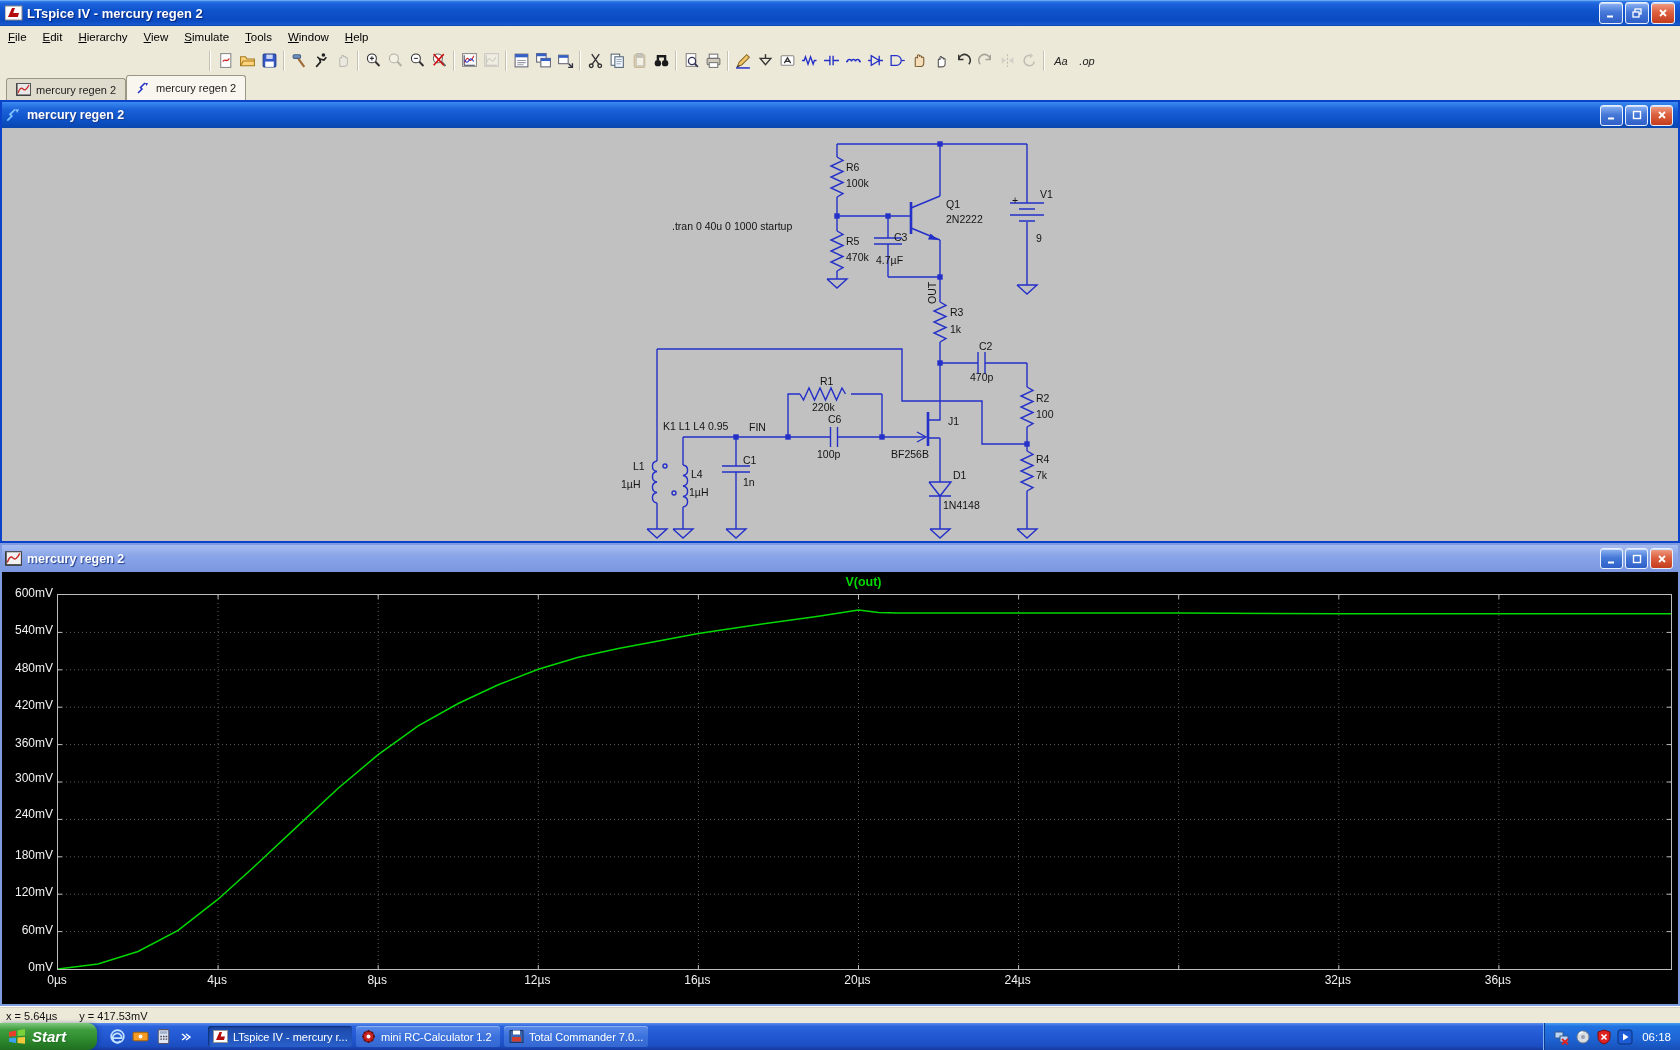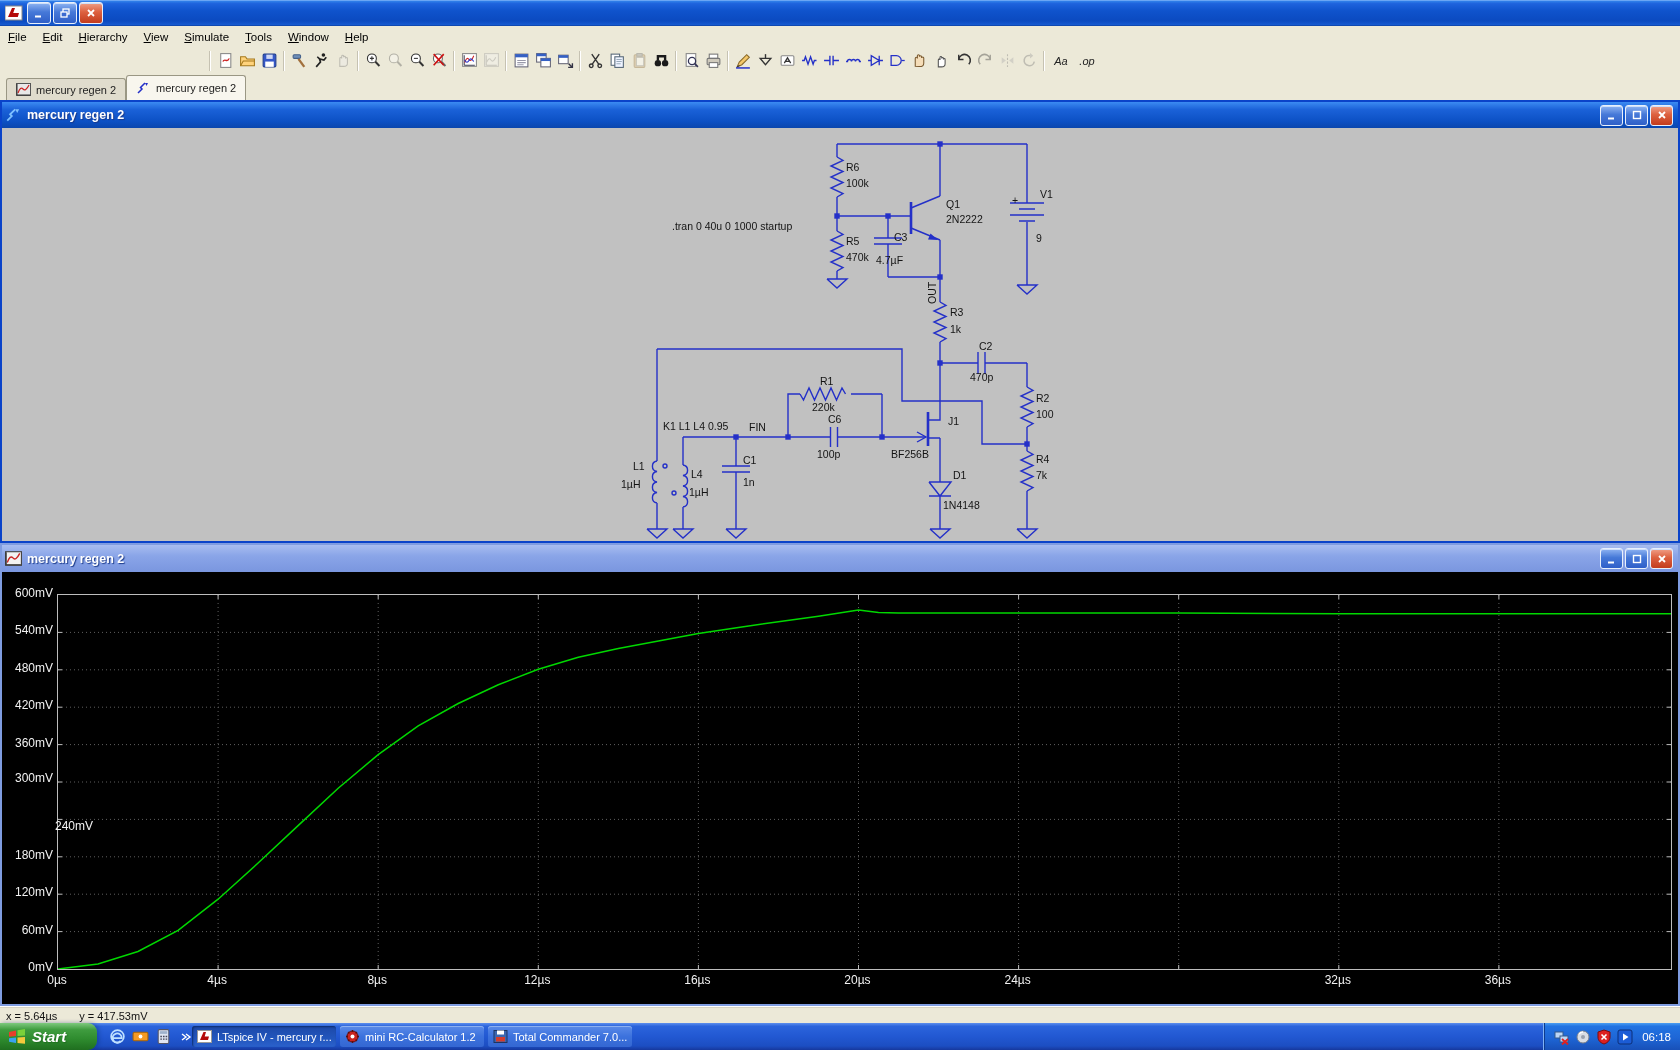--- a/index.html
+++ b/index.html
@@ -82,21 +82,21 @@
     background:linear-gradient(180deg,#5e90ee 0%,#2b64dc 12%,#2258d2 50%,#1c4ec2 85%,#16389e 100%);
     display:flex;align-items:center;}
   #startbtn{height:27px;width:97px;border-radius:0 9px 9px 0;
     background:linear-gradient(180deg,#7ec97e 0%,#3f9c3f 25%,#2e8b2e 60%,#1f6e1f 100%);
     display:flex;align-items:center;gap:5px;padding-left:7px;box-sizing:border-box;
     box-shadow:2px 0 4px #0b2a6e66;}
   #startbtn .stext{color:#fff;font-weight:bold;font-style:italic;font-size:15px;text-shadow:1px 1px 1px #14501466;}
   .ql{display:flex;align-items:center;gap:6px;margin-left:12px;}
   .ql .qli{width:17px;height:17px;display:flex;}
   .chev{margin-left:8px;display:flex;}
-  .taskbtns{display:flex;gap:4px;margin-left:0;}
+  .taskbtns{display:flex;gap:4px;margin-left:16px;}
   .taskbtn{width:144px;height:21px;border-radius:3px;display:flex;align-items:center;gap:5px;padding:0 5px;box-sizing:border-box;
     background:linear-gradient(180deg,#5a8ae8 0%,#3c72dd 50%,#3467d2 100%);box-shadow:inset 0 1px 0 #8cb0f0;
     color:#fff;font-size:11px;white-space:nowrap;overflow:hidden;}
   .taskbtn.active{background:linear-gradient(180deg,#1c48a8 0%,#2256bd 60%,#2b61cc 100%);box-shadow:inset 1px 1px 2px #0c2c6e;}
   .taskbtn svg{width: 15px;height:15px;flex:none;}
   #tray{margin-left:auto;height:27px;display:flex;align-items:center;gap:5px;padding:0 9px 0 10px;
     background:linear-gradient(180deg,#4b9ef2 0%,#2173e2 12%,#1e66d6 55%,#1850b8 100%);
     border-left:1px solid #7fb2f4;box-shadow:inset 1px 0 0 #0d3a8e;}
   #tray .tri{width:16px;height:16px;display:flex;}
   #clock{color:#fff;font-size:11.5px;margin-left:4px;}
@@ -104,20 +104,21 @@
 </head>
 <body>
 
 <div id="titlebar">
   <span class="ticon">
     <svg viewBox="0 0 18 16">
         <rect x="0" y="1" width="17" height="14" fill="#fff" stroke="#888"></rect>
         <path d="M3 12 L7 3 h3 L8.2 8 H14 L12.8 12 Z" fill="#b40b0b"></path>
       </svg>
   </span>
+  <span class="ttext">LTspice IV - mercury regen 2</span>
   <span class="winbtns">
     <span class="wbtn">
         <svg viewBox="0 0 12 12">
           <path d="M2 9.5 h6" stroke="#fff" stroke-width="2"></path>
         </svg>
       </span>
     <span class="wbtn">
         <svg viewBox="0 0 12 12">
           <rect x="4" y="2" width="6" height="5" fill="none" stroke="#fff" stroke-width="1.3"></rect>
           <rect x="2" y="5" width="6" height="5" fill="#3a6ad0" stroke="#fff" stroke-width="1.3"></rect>
@@ -567,20 +568,21 @@
           </svg>
         </span>
       <span class="wbtn close">
           <svg viewBox="0 0 12 12">
             <path d="M3 3 L9 9 M9 3 L3 9" stroke="#fff" stroke-width="1.8"></path>
           </svg>
         </span>
     </span>
   </div>
   <div id="wave-content">
+    <div id="trace-legend" style="color: rgb(0, 216, 0);">V(out)</div>
     <div id="plotbox">
       <svg id="plotsvg" width="1613" height="374">
           <line class="grid" x1="160.1" y1="0" x2="160.1" y2="374"></line>
           <line class="tickstub" x1="160.1" y1="0" x2="160.1" y2="4"></line>
           <line class="tickstub" x1="160.1" y1="370" x2="160.1" y2="374"></line>
           <line class="grid" x1="320.2" y1="0" x2="320.2" y2="374"></line>
           <line class="tickstub" x1="320.2" y1="0" x2="320.2" y2="4"></line>
           <line class="tickstub" x1="320.2" y1="370" x2="320.2" y2="374"></line>
           <line class="grid" x1="480.3" y1="0" x2="480.3" y2="374"></line>
           <line class="tickstub" x1="480.3" y1="0" x2="480.3" y2="4"></line>
@@ -630,21 +632,21 @@
           <line class="grid" x1="0" y1="37.4" x2="1613" y2="37.4"></line>
           <line class="tickstub" x1="0" y1="37.4" x2="4" y2="37.4"></line>
           <line class="tickstub" x1="1609" y1="37.4" x2="1613" y2="37.4"></line>
           <polyline points="0.0,374.0 40.0,369.0 80.0,356.5 120.1,335.4 160.1,304.2 200.1,268.0 240.1,230.6 280.2,193.2 320.2,159.6 360.2,130.9 400.2,108.5 440.3,89.8 480.3,74.2 520.3,62.3 560.3,53.6 600.4,46.1 640.4,38.6 680.4,32.4 720.4,26.8 760.5,21.2 800.5,15.0 820.5,17.5 840.5,18.1 880.5,18.1 960.6,18.1 1120.7,18.1 1280.8,18.7 1440.9,18.7 1613.0,18.7" fill="none" stroke="#00d800" stroke-width="1.5"></polyline>
         </svg>
     </div>
   <div class="ytick" style="top: 388px;">0mV</div>
       <div class="ytick" style="top: 350.6px;">60mV</div>
       <div class="ytick" style="top: 313.2px;">120mV</div>
       <div class="ytick" style="top: 275.8px;">180mV</div>
-      <div class="ytick" style="top: 247px; padding-left: 40px;">240mV</div>
+      <div class="ytick" style="top: 235px;">240mV</div>
       <div class="ytick" style="top: 199px;">300mV</div>
       <div class="ytick" style="top: 163.6px;">360mV</div>
       <div class="ytick" style="top: 126.2px;">420mV</div>
       <div class="ytick" style="top: 88.8px;">480mV</div>
       <div class="ytick" style="top: 51.4px;">540mV</div>
       <div class="ytick" style="top: 14px;">600mV</div>
       <div class="xtick" style="left: 33px;">0µs</div>
       <div class="xtick" style="left: 193.099px;">4µs</div>
       <div class="xtick" style="left: 353.199px;">8µs</div>
       <div class="xtick" style="left: 513.298px;">12µs</div>

